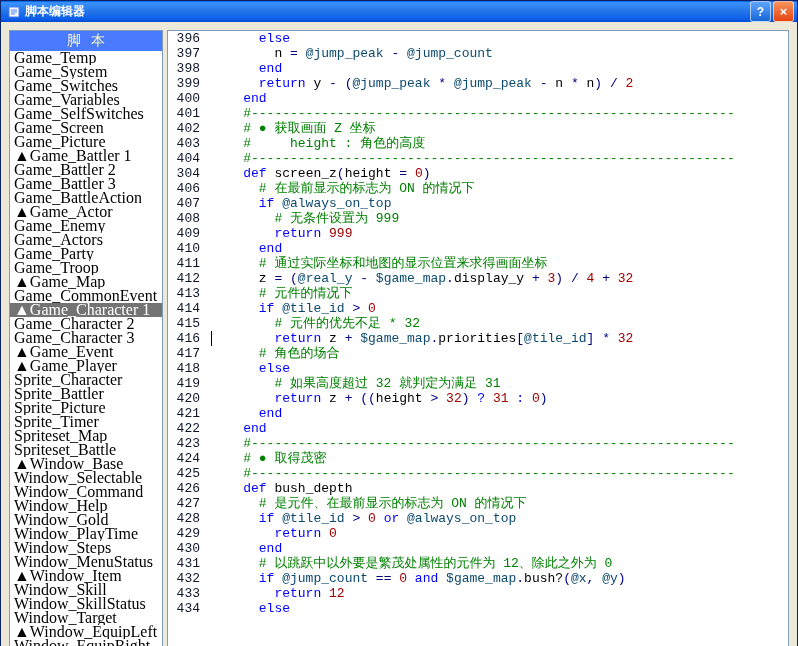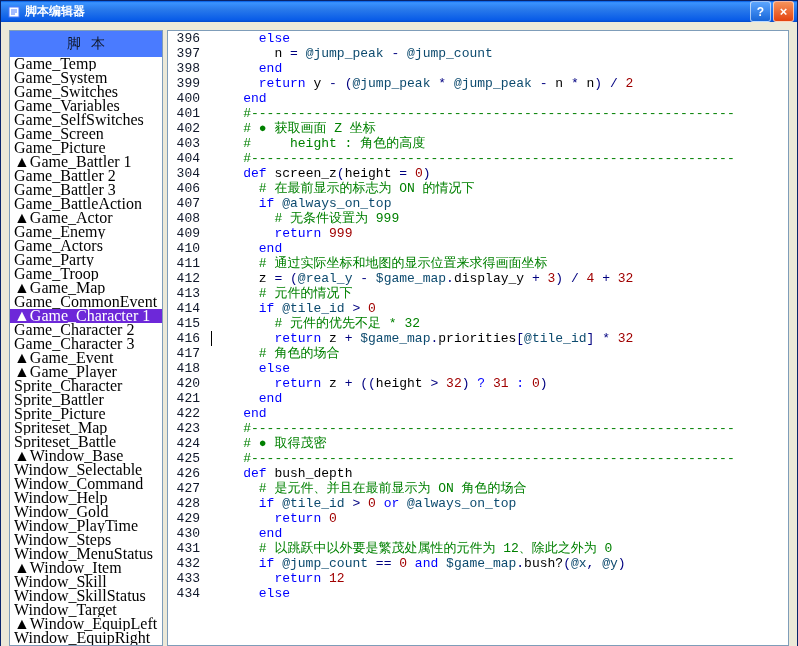--- a/index.html
+++ b/index.html
@@ -8,27 +8,27 @@
 .titlebar { height: 26px; background: linear-gradient(to bottom, #0058e1 0%, #3a93ff 8%, #297aeb 40%, #0a5de8 88%, #0149cc 100%); display: flex; align-items: center; padding: 0 3px 0 6px; color: #fff; font-weight: bold; font-size: 12px; }
 .titlebar-icon { width: 14px; height: 14px; margin-right: 4px; display: inline-flex; align-items: center; justify-content: center; }
 .titlebar-title { flex: 1; }
 .titlebar-btns { display: flex; gap: 2px; }
 .titlebar-btn { width: 21px; height: 21px; border-radius: 3px; display: flex; align-items: center; justify-content: center; font-family: Arial; font-weight: bold; font-size: 12px; color: #fff; border: 1px solid rgba(255,255,255,0.6); }
 .btn-help { background: linear-gradient(to bottom, #5da6ff, #1665d8); }
 .btn-close { background: linear-gradient(to bottom, #f6935b, #e4430f); font-size: 13px; }
 .body-area { flex: 1; background: #ece9d8; padding: 8px; display: flex; flex-direction: column; gap: 4px; }
 .main-panels { flex: 1; display: flex; gap: 4px; min-height: 0; }
 .left-panel { width: 154px; display: flex; flex-direction: column; border: 1px solid #7f9db9; background: #fff; }
-.panel-header { height: 26px; background: #4a7bff; color: #0f172a; text-align: center; font-size: 14px; font-family: "宋体"; display: flex; align-items: center; justify-content: center; letter-spacing: 10px; padding-left: 10px; }
+.panel-header { height: 20px; background: #4a7bff; color: #fef9c3; text-align: center; font-size: 14px; font-family: "宋体"; display: flex; align-items: center; justify-content: center; letter-spacing: 10px; padding-left: 10px; }
 .script-list { flex: 1; overflow-y: auto; overflow-x: hidden; }
 .script-list::-webkit-scrollbar { width: 16px; }
 .script-list::-webkit-scrollbar-track { background: #f1efe2; border-left: 1px solid #d4d0c8; }
 .script-list::-webkit-scrollbar-thumb { background: #c8c4b8; border: 1px solid #a0a0a0; }
 .script-item { padding: 0 4px; height: 14px; line-height: 14px; white-space: nowrap; font-size: 16px; color: #000; cursor: default; font-family: "Tahoma","宋体"; overflow: hidden; }
-.script-item.selected { background: #6d28d9; color: #fff; }
+.script-item.selected { background: #737373; color: #fff; }
 .code-panel { flex: 1; border: 1px solid #7f9db9; background: #fff; overflow: auto; font-family: "Courier New", monospace; font-size: 13px; line-height: 15px; }
 .code-panel::-webkit-scrollbar { width: 16px; height: 16px; }
 .code-panel::-webkit-scrollbar-track { background: #f1efe2; }
 .code-panel::-webkit-scrollbar-thumb { background: #c8c4b8; border: 1px solid #a0a0a0; }
 .code-line { display: flex; white-space: pre; }
 .lineno { width: 44px; text-align: right; padding-right: 12px; color: #0f172a; flex-shrink: 0; user-select: none; }
 .code-text { flex: 1; }
 .tk-kw { color: #0000ff; }
 .tk-cm { color: #008000; }
 .tk-num { color: #a00000; }
@@ -78,20 +78,21 @@
             <div class="script-item">▲Game_Map</div>
             <div class="script-item">Game_CommonEvent</div>
             <div class="script-item selected">▲Game_Character 1</div>
             <div class="script-item">Game_Character 2</div>
             <div class="script-item">Game_Character 3</div>
             <div class="script-item">▲Game_Event</div>
             <div class="script-item">▲Game_Player</div>
             <div class="script-item">Sprite_Character</div>
             <div class="script-item">Sprite_Battler</div>
             <div class="script-item">Sprite_Picture</div>
+            <div class="script-item">Sprite_Timer</div>
             <div class="script-item">Spriteset_Map</div>
             <div class="script-item">Spriteset_Battle</div>
             <div class="script-item">▲Window_Base</div>
             <div class="script-item">Window_Selectable</div>
             <div class="script-item">Window_Command</div>
             <div class="script-item">Window_Help</div>
             <div class="script-item">Window_Gold</div>
             <div class="script-item">Window_PlayTime</div>
             <div class="script-item">Window_Steps</div>
             <div class="script-item">Window_MenuStatus</div>
@@ -120,28 +121,29 @@
           <div class="code-line"><span class="lineno">409</span><span class="code-text"><span class="tk-kw">        return </span><span class="tk-num">999</span></span></div>
           <div class="code-line"><span class="lineno">410</span><span class="code-text"><span class="tk-kw">      end</span></span></div>
           <div class="code-line"><span class="lineno">411</span><span class="code-text"><span class="tk-cm">      # 通过实际坐标和地图的显示位置来求得画面坐标</span></span></div>
           <div class="code-line"><span class="lineno">412</span><span class="code-text"><span class="tk-id">      z </span><span class="tk-op">= (</span><span class="tk-var">@real_y </span><span class="tk-op">- </span><span class="tk-var">$game_map</span><span class="tk-op">.</span><span class="tk-id">display_y </span><span class="tk-op">+ </span><span class="tk-num">3</span><span class="tk-op">) / </span><span class="tk-num">4 </span><span class="tk-op">+ </span><span class="tk-num">32</span></span></div>
           <div class="code-line"><span class="lineno">413</span><span class="code-text"><span class="tk-cm">      # 元件的情况下</span></span></div>
           <div class="code-line"><span class="lineno">414</span><span class="code-text"><span class="tk-kw">      if </span><span class="tk-var">@tile_id </span><span class="tk-op">&gt; </span><span class="tk-num">0</span></span></div>
           <div class="code-line"><span class="lineno">415</span><span class="code-text"><span class="tk-cm">        # 元件的优先不足 * 32</span></span></div>
           <div class="code-line"><span class="lineno">416</span><span class="code-text"><span class="cursor-mark"></span><span class="tk-kw">        return </span><span class="tk-id">z </span><span class="tk-op">+ </span><span class="tk-var">$game_map</span><span class="tk-op">.</span><span class="tk-id">priorities</span><span class="tk-op">[</span><span class="tk-var">@tile_id</span><span class="tk-op">] * </span><span class="tk-num">32</span></span></div>
           <div class="code-line"><span class="lineno">417</span><span class="code-text"><span class="tk-cm">      # 角色的场合</span></span></div>
           <div class="code-line"><span class="lineno">418</span><span class="code-text"><span class="tk-kw">      else</span></span></div>
+          <div class="code-line"><span class="lineno">419</span><span class="code-text"><span class="tk-cm">        # 如果高度超过 32 就判定为满足 31</span></span></div>
           <div class="code-line"><span class="lineno">420</span><span class="code-text"><span class="tk-kw">        return </span><span class="tk-id">z </span><span class="tk-op">+ ((</span><span class="tk-id">height </span><span class="tk-op">&gt; </span><span class="tk-num">32</span><span class="tk-op">) </span><span class="tk-kw">? </span><span class="tk-num">31 </span><span class="tk-kw">: </span><span class="tk-num">0</span><span class="tk-op">)</span></span></div>
           <div class="code-line"><span class="lineno">421</span><span class="code-text"><span class="tk-kw">      end</span></span></div>
           <div class="code-line"><span class="lineno">422</span><span class="code-text"><span class="tk-kw">    end</span></span></div>
           <div class="code-line"><span class="lineno">423</span><span class="code-text"><span class="tk-cm">    #--------------------------------------------------------------</span></span></div>
           <div class="code-line"><span class="lineno">424</span><span class="code-text"><span class="tk-cm">    # ● 取得茂密</span></span></div>
           <div class="code-line"><span class="lineno">425</span><span class="code-text"><span class="tk-cm">    #--------------------------------------------------------------</span></span></div>
           <div class="code-line"><span class="lineno">426</span><span class="code-text"><span class="tk-kw">    def </span><span class="tk-id">bush_depth</span></span></div>
-          <div class="code-line"><span class="lineno">427</span><span class="code-text"><span class="tk-cm">      # 是元件、并且在最前显示为 ON 角色的场合</span></span></div>
+          <div class="code-line"><span class="lineno">427</span><span class="code-text"><span class="tk-cm">      # 是元件、在最前显示的标志为 ON 的情况下</span></span></div>
           <div class="code-line"><span class="lineno">428</span><span class="code-text"><span class="tk-kw">      if </span><span class="tk-var">@tile_id </span><span class="tk-op">&gt; </span><span class="tk-num">0 </span><span class="tk-kw">or </span><span class="tk-var">@always_on_top</span></span></div>
           <div class="code-line"><span class="lineno">429</span><span class="code-text"><span class="tk-kw">        return </span><span class="tk-num">0</span></span></div>
           <div class="code-line"><span class="lineno">430</span><span class="code-text"><span class="tk-kw">      end</span></span></div>
           <div class="code-line"><span class="lineno">431</span><span class="code-text"><span class="tk-cm">      # 以跳跃中以外要是繁茂处属性的元件为 12、除此之外为 0</span></span></div>
           <div class="code-line"><span class="lineno">432</span><span class="code-text"><span class="tk-kw">      if </span><span class="tk-var">@jump_count </span><span class="tk-op">== </span><span class="tk-num">0 </span><span class="tk-kw">and </span><span class="tk-var">$game_map</span><span class="tk-op">.</span><span class="tk-id">bush?</span><span class="tk-op">(</span><span class="tk-var">@x</span><span class="tk-op">, </span><span class="tk-var">@y</span><span class="tk-op">)</span></span></div>
           <div class="code-line"><span class="lineno">433</span><span class="code-text"><span class="tk-kw">        return </span><span class="tk-num">12</span></span></div>
           <div class="code-line"><span class="lineno">434</span><span class="code-text"><span class="tk-kw">      else</span></span></div>
         </div>
     </div>
 

